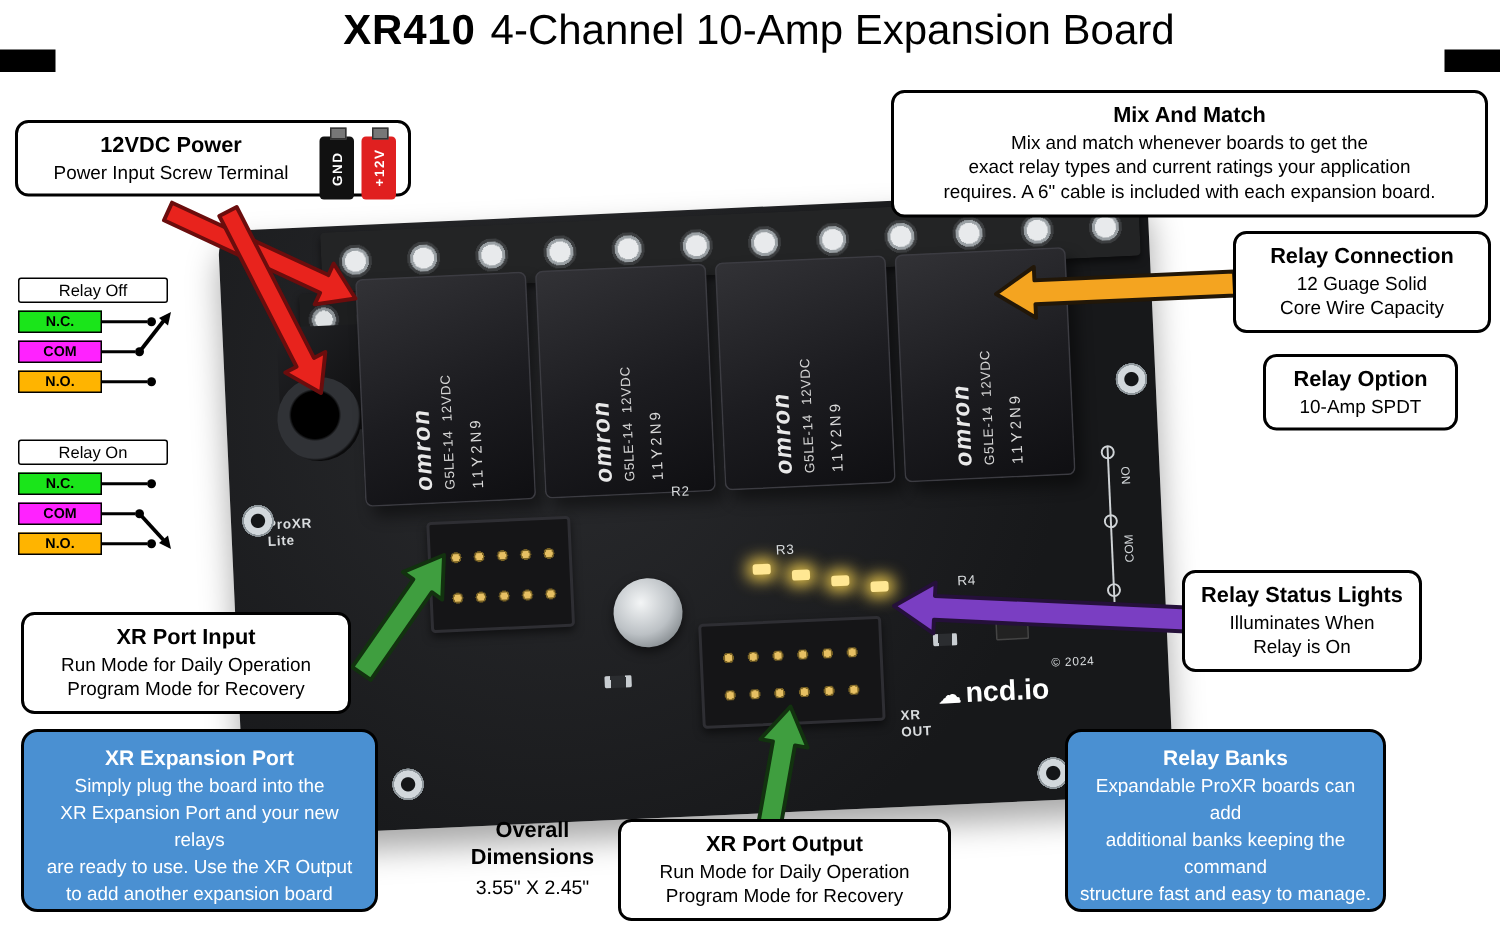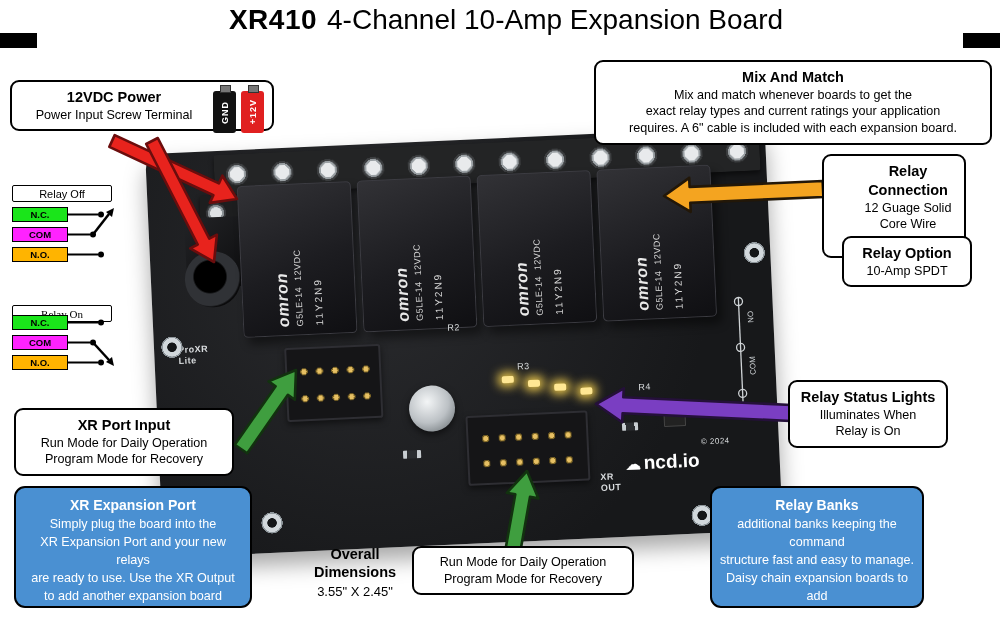--- a/index.html
+++ b/index.html
@@ -199,21 +199,21 @@
   <line x1="0" y1="10.5" x2="30" y2="10.5" stroke="#000" stroke-width="2"></line>
   <line x1="0" y1="30.5" x2="22" y2="30.5" stroke="#000" stroke-width="2"></line>
   <line x1="0" y1="50.5" x2="30" y2="50.5" stroke="#000" stroke-width="2"></line>
   <circle cx="33" cy="10.5" r="3" fill="#000"></circle>
   <circle cx="25" cy="30.5" r="3" fill="#000"></circle>
   <circle cx="33" cy="50.5" r="3" fill="#000"></circle>
   <line x1="25" y1="30.5" x2="41" y2="10" stroke="#000" stroke-width="2.5"></line>
   <polygon points="46,4 44,13 38,8" fill="#000"></polygon>
 </svg>
 
-<div class="lgbox" style="top:305px;font-family:Liberation Serif, serif;">Relay On</div>
+<div class="lgbox" style="top:293px;">Relay On</div>
 <div class="pinchip pc-g" style="top:315px;">N.C.</div>
 <div class="pinchip pc-m" style="top:335px;">COM</div>
 <div class="pinchip pc-o" style="top:355px;">N.O.</div>
 <svg class="sw" style="left:68px;top:312px;" width="60" height="58" viewBox="0 0 60 58">
   <line x1="0" y1="10.5" x2="30" y2="10.5" stroke="#000" stroke-width="2"></line>
   <line x1="0" y1="30.5" x2="22" y2="30.5" stroke="#000" stroke-width="2"></line>
   <line x1="0" y1="50.5" x2="30" y2="50.5" stroke="#000" stroke-width="2"></line>
   <circle cx="33" cy="10.5" r="3" fill="#000"></circle>
   <circle cx="25" cy="30.5" r="3" fill="#000"></circle>
   <circle cx="33" cy="50.5" r="3" fill="#000"></circle>
@@ -221,21 +221,21 @@
   <polygon points="46,54 44,45 38,50" fill="#000"></polygon>
 </svg>
 
 <div class="co" style="left:594px;top:60px;width:398px;">
   <div class="t">Mix And Match</div>
   <div class="l">Mix and match whenever boards to get the</div>
   <div class="l">exact relay types and current ratings your application</div>
   <div class="l">requires. A 6" cable is included with each expansion board.</div>
 </div>
 
-<div class="co" style="left:822px;top:154px;width:144px;padding-left:36px;">
+<div class="co" style="left:822px;top:154px;width:172px;">
   <div class="t">Relay Connection</div>
   <div class="l">12 Guage Solid</div>
   <div class="l">Core Wire Capacity</div>
 </div>
 
 <div class="co" style="left:842px;top:236px;width:130px;">
   <div class="t">Relay Option</div>
   <div class="l">10-Amp SPDT</div>
 </div>
 
@@ -260,23 +260,25 @@
   <div class="l">whenever you need more relays.</div>
 </div>
 
 <div class="plain" style="left:298px;top:545px;width:114px;">
   <div class="t">Overall</div>
   <div class="t">Dimensions</div>
   <div class="l">3.55" X 2.45"</div>
 </div>
 
 <div class="co" style="left:412px;top:546px;width:222px;">
+  <div class="t">XR Port Output</div>
   <div class="l">Run Mode for Daily Operation</div>
   <div class="l">Program Mode for Recovery</div>
 </div>
 
 <div class="co blue" style="left:710px;top:486px;width:214px;height:122px;">
   <div class="t">Relay Banks</div>
+  <div class="l">Expandable ProXR boards can add</div>
   <div class="l">additional banks keeping the command</div>
   <div class="l">structure fast and easy to manage.</div>
   <div class="l">Daisy chain expansion boards to add</div>
   <div class="l">up to 256 relays as needed.</div>
 </div>
 
 </body></html>

